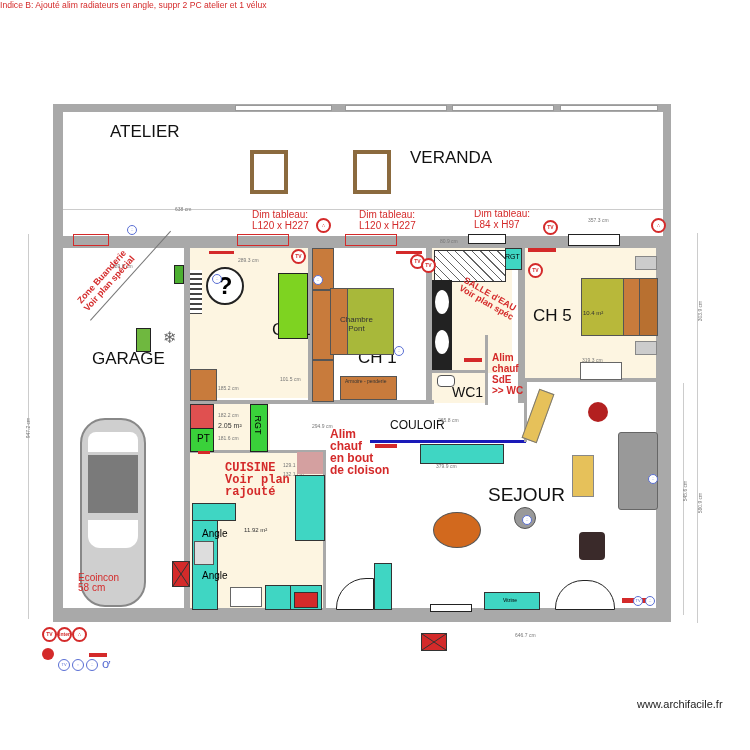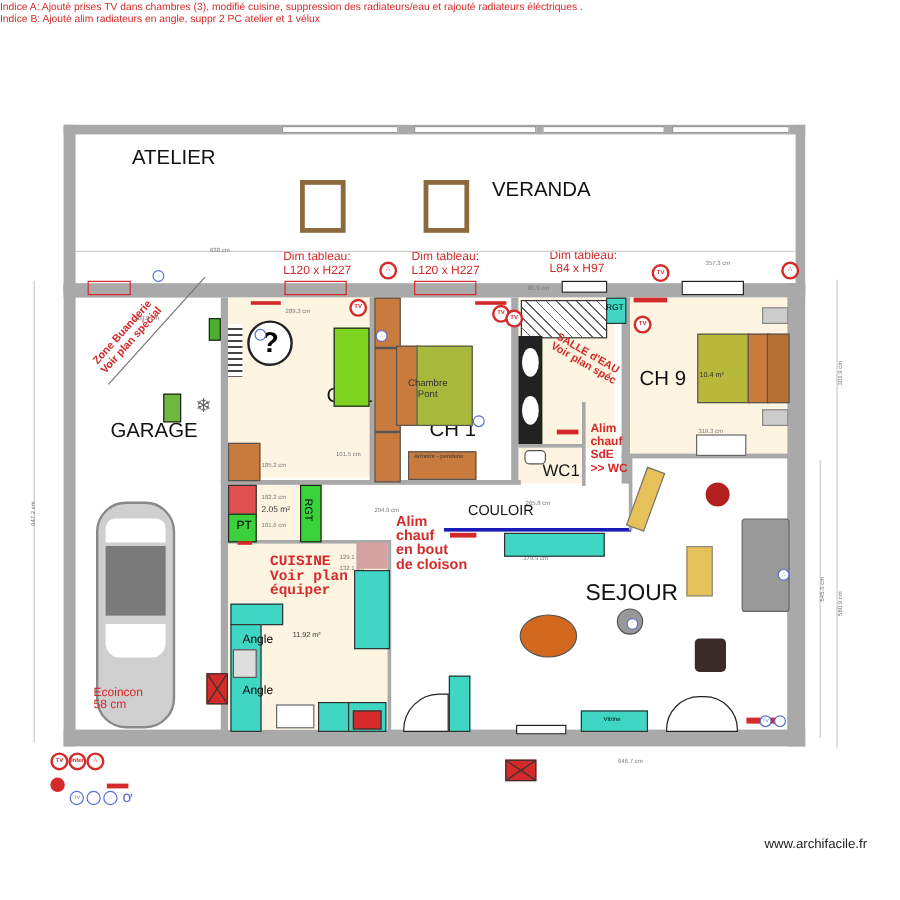--- a/index.html
+++ b/index.html
@@ -4,40 +4,39 @@
 <style>
   html,body{margin:0;padding:0;}
   body{width:750px;height:750px;position:relative;background:#ffffff;overflow:hidden;font-family:"Liberation Sans",sans-serif;}
   .abs{position:absolute;}
   .notes{left:51px;top:72px;color:#d42a2a;font-size:8.6px;line-height:10px;}
   .wall{position:absolute;background:#a9a9a9;}
   .room-cream{position:absolute;background:#fdf5e1;}
   .label{position:absolute;color:#111;font-size:15px;white-space:nowrap;}
   .label-big{font-size:17px;}
   .red-label{position:absolute;color:#d42a2a;font-weight:bold;font-size:12px;line-height:12px;}
-  .dim{position:absolute;color:#d42a2a;font-size:10px;line-height:11px;}
+  .dim{position:absolute;color:#d42a2a;font-size:10px;line-height:11px;margin-left:16px;}
   .small{position:absolute;font-size:5px;color:#777;white-space:nowrap;}
   .door-red{position:absolute;border:1.2px solid #d42a2a;}
   .door-blk{position:absolute;border:1.2px solid #222;background:#fff;}
   .skylight{position:absolute;width:30px;height:36px;border:4px solid #8b6a3e;background:#fff;}
   .outlet-red{position:absolute;width:11px;height:11px;border:2px solid #d42a2a;border-radius:50%;background:#fff;font-size:5px;color:#d42a2a;text-align:center;line-height:11px;font-weight:bold;}
   .outlet-blue{position:absolute;width:8px;height:8px;border:1px solid #5a6fd4;border-radius:50%;background:#fff;font-size:4px;color:#5a6fd4;text-align:center;line-height:8px;}
   .furn-brown{position:absolute;background:#c87b3c;border:1px solid #555;}
   .furn-teal{position:absolute;background:#3fd6c3;border:1px solid #333;}
   .furn-green{position:absolute;background:#7ed321;border:1.5px solid #222;}
   .bed-olive{position:absolute;background:#b8b83a;border:1px solid #555;}
   .rad-red{position:absolute;background:#d42a2a;}
   .legend{position:absolute;font-size:19px;color:#111;white-space:nowrap;}
   .dashed-line{position:absolute;border-top:1px solid #ccc;}
 </style>
 </head>
 <body>
 
 <div class="notes">
-  <div>Indice A: Ajouté prises TV dans chambres (3), modifié cuisine, suppression des radiateurs/eau et rajouté radiateurs éléctriques .</div>
   <div>Indice B: Ajouté alim radiateurs en angle, suppr 2 PC atelier et 1 vélux</div>
 </div>
 
 <div class="abs" style="left:0;top:0;width:750px;height:750px;">
 
   <div class="wall" style="left:53px;top:104px;width:618px;height:8px;"></div>
   <div class="wall" style="left:53px;top:104px;width:10px;height:140px;"></div>
   <div class="wall" style="left:663px;top:104px;width:8px;height:140px;"></div>
 
   <div class="abs" style="left:235px;top:105px;width:95px;height:4px;background:#fff;border:1px solid #999;"></div>
@@ -70,21 +69,21 @@
   <div class="wall" style="left:485px;top:335px;width:3px;height:70px;"></div>
 
   <div class="skylight" style="left:250px;top:150px;"></div>
   <div class="skylight" style="left:353px;top:150px;"></div>
 
   <div class="label label-big" style="left:110px;top:122px;">ATELIER</div>
   <div class="label label-big" style="left:410px;top:148px;">VERANDA</div>
   <div class="label label-big" style="left:92px;top:301px;margin-top:48px;">GARAGE</div>
   <div class="label label-big" style="left:224px;top:320px;margin-left:48px;">CH 1</div>
   <div class="label label-big" style="left:358px;top:348px;">CH 1</div>
-  <div class="label label-big" style="left:533px;top:306px;">CH 9</div>
+  <div class="label label-big" style="left:533px;top:306px;">CH 5</div>
   <div class="label" style="left:452px;top:384px;font-size:14px;">WC1</div>
   <div class="label" style="left:390px;top:418px;font-size:12px;">COULOIR</div>
   <div class="label" style="left:488px;top:484px;font-size:19px;">SEJOUR</div>
 
   <div class="door-red" style="left:73px;top:234px;width:34px;height:10px;"></div>
   <div class="door-red" style="left:237px;top:234px;width:50px;height:10px;"></div>
   <div class="door-red" style="left:345px;top:234px;width:50px;height:10px;"></div>
   <div class="door-blk" style="left:568px;top:234px;width:50px;height:10px;"></div>
   <div class="door-blk" style="left:468px;top:234px;width:36px;height:8px;"></div>
 
@@ -205,21 +204,21 @@
   <div class="abs" style="left:190px;top:404px;width:22px;height:25px;background:#e05050;border:1px solid #333;"></div>
   <div class="furn-green" style="left:190px;top:428px;width:22px;height:22px;background:#3ad13a;"></div>
   <div class="abs" style="left:197px;top:433px;font-size:10px;">PT</div>
   <div class="abs" style="left:218px;top:422px;font-size:7px;color:#333;">2.05 m²</div>
   <div class="furn-green" style="left:250px;top:404px;width:16px;height:46px;background:#3ad13a;"></div>
   <div class="abs" style="left:248px;top:420px;font-size:9px;transform:rotate(90deg);">RGT</div>
 
   <div class="red-label" style="left:225px;top:462px;font-family:Liberation Mono, monospace;">
     <div>CUISINE</div>
     <div>Voir plan</div>
-    <div>équiper</div>
+    <div>rajouté</div>
   </div>
   <div class="abs" style="left:297px;top:452px;width:26px;height:22px;background:#d4a0a0;"></div>
   <div class="furn-teal" style="left:192px;top:503px;width:42px;height:16px;"></div>
   <div class="furn-teal" style="left:192px;top:520px;width:24px;height:88px;"></div>
   <div class="furn-teal" style="left:295px;top:475px;width:28px;height:64px;"></div>
   <div class="furn-teal" style="left:265px;top:585px;width:25px;height:23px;"></div>
   <div class="furn-teal" style="left:290px;top:585px;width:30px;height:23px;"></div>
   <div class="abs" style="left:230px;top:587px;width:30px;height:18px;background:#fff;border:1px solid #666;"></div>
   <div class="abs" style="left:294px;top:592px;width:22px;height:14px;background:#d42a2a;border:1px solid #333;"></div>
   <div class="abs" style="left:202px;top:528px;font-size:10px;">Angle</div>

